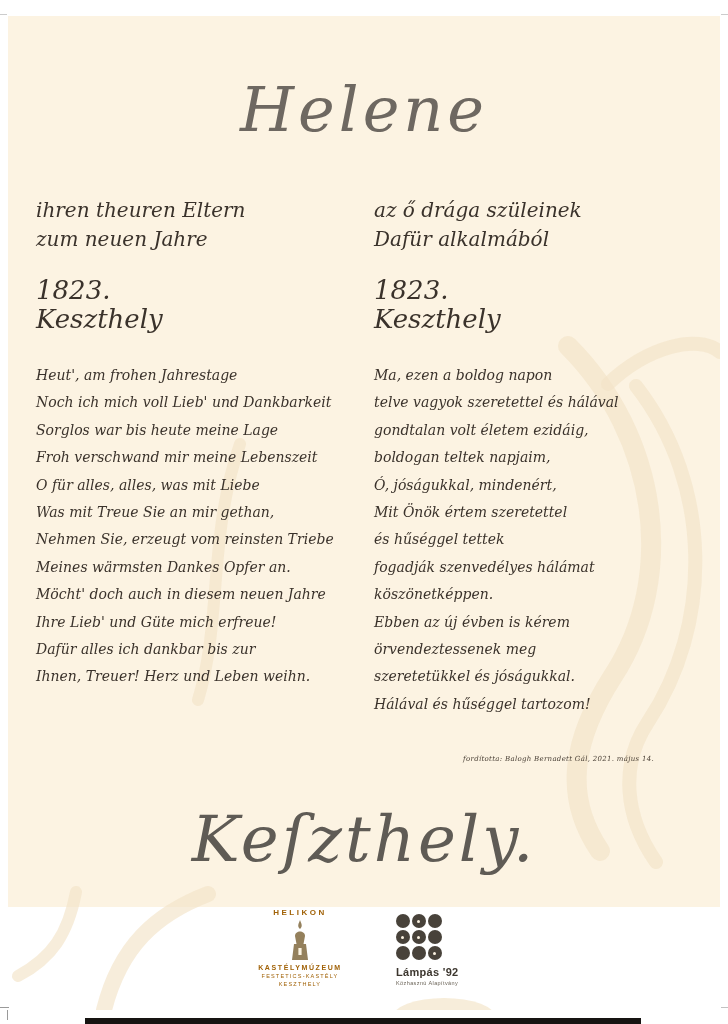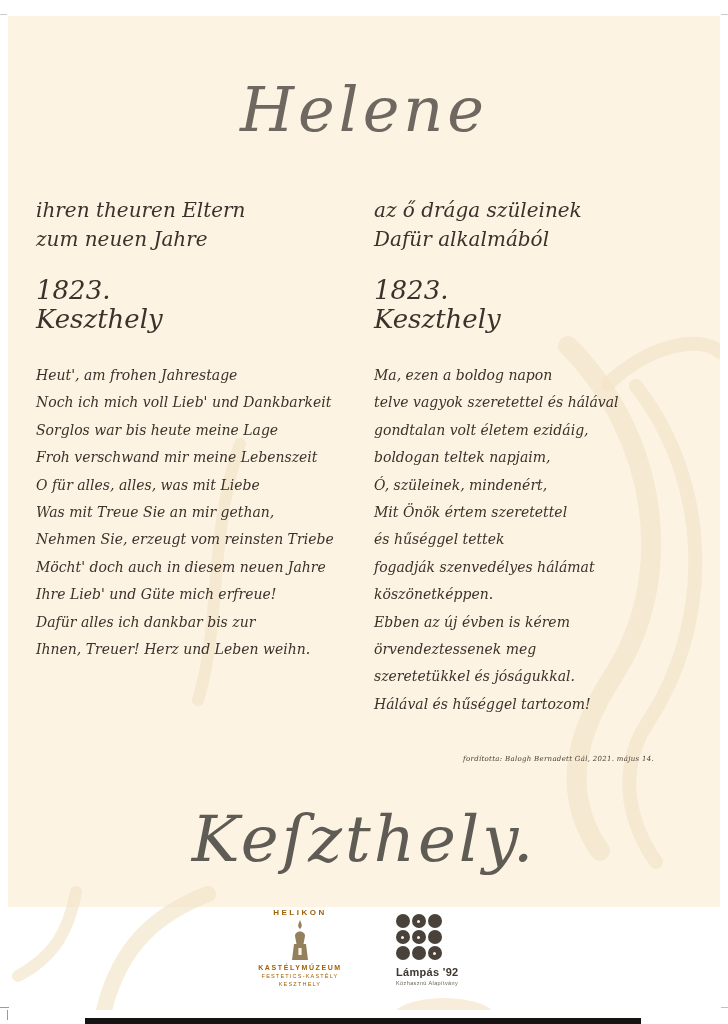--- a/index.html
+++ b/index.html
@@ -100,20 +100,21 @@
       <div>Keszthely</div>
     </div>
     <div class="poem">
         <div>Heut', am frohen Jahrestage</div>
         <div>Noch ich mich voll Lieb' und Dankbarkeit</div>
         <div>Sorglos war bis heute meine Lage</div>
         <div>Froh verschwand mir meine Lebenszeit</div>
         <div>O für alles, alles, was mit Liebe</div>
         <div>Was mit Treue Sie an mir gethan,</div>
         <div>Nehmen Sie, erzeugt vom reinsten Triebe</div>
+        <div>Meines wärmsten Dankes Opfer an.</div>
         <div>Möcht' doch auch in diesem neuen Jahre</div>
         <div>Ihre Lieb' und Güte mich erfreue!</div>
         <div>Dafür alles ich dankbar bis zur</div>
         <div>Ihnen, Treuer! Herz und Leben weihn.</div>
       </div>
   </div>
 
   <div class="col col-right">
     <div class="dedication">
         <div>az ő drága szüleinek</div>
@@ -121,21 +122,21 @@
       </div>
     <div class="dateblock">
       <div>1823.</div>
       <div>Keszthely</div>
     </div>
     <div class="poem">
         <div>Ma, ezen a boldog napon</div>
         <div>telve vagyok szeretettel és hálával</div>
         <div>gondtalan volt életem ezidáig,</div>
         <div>boldogan teltek napjaim,</div>
-        <div>Ó, szüleinek, mindenért,</div>
+        <div>Ó, jóságukkal, mindenért,</div>
         <div>Mit Önök értem szeretettel</div>
         <div>és hűséggel tettek</div>
         <div>fogadják szenvedélyes hálámat</div>
         <div>köszönetképpen.</div>
         <div>Ebben az új évben is kérem</div>
         <div>örvendeztessenek meg</div>
         <div>szeretetükkel és jóságukkal.</div>
         <div>Hálával és hűséggel tartozom!</div>
       </div>
   </div>

